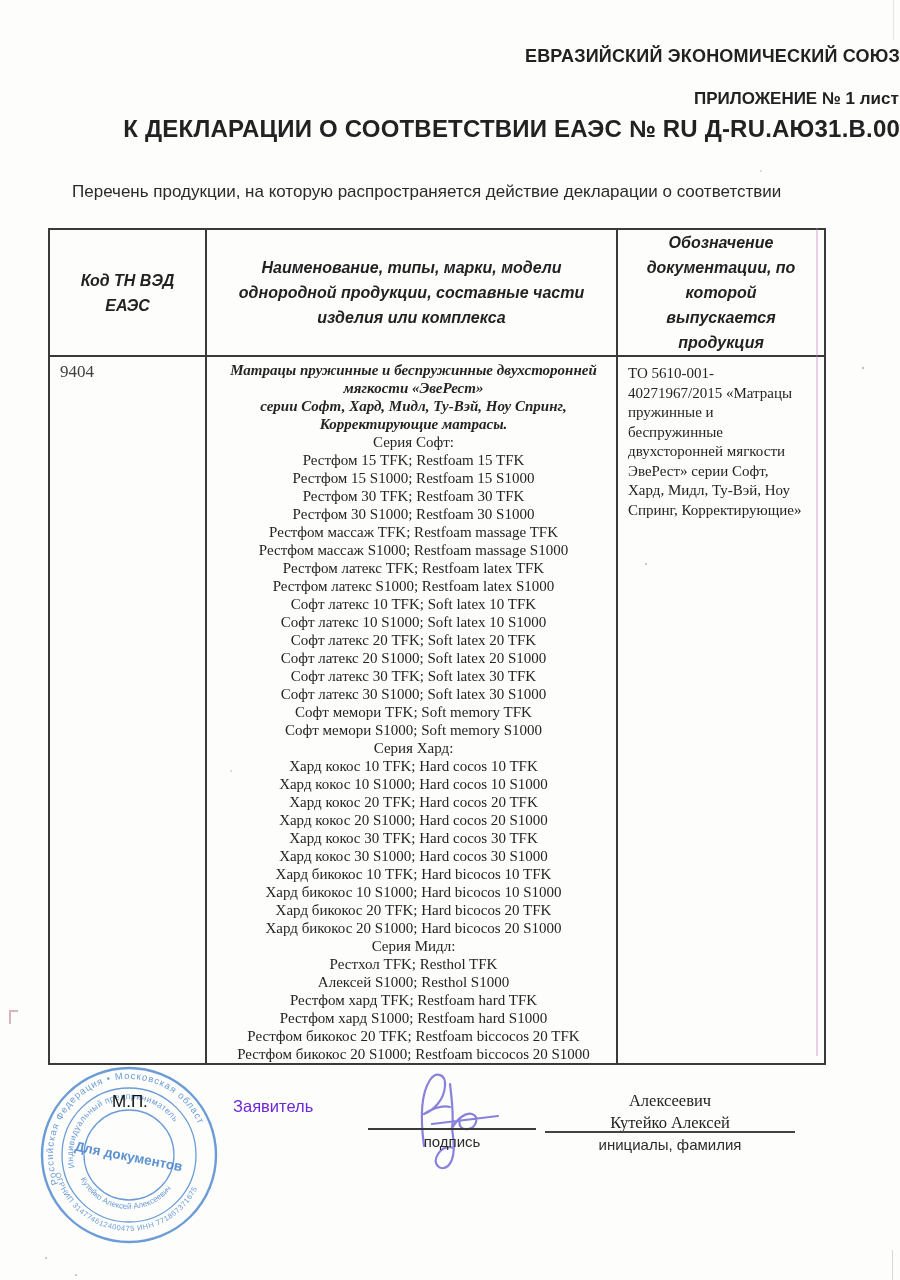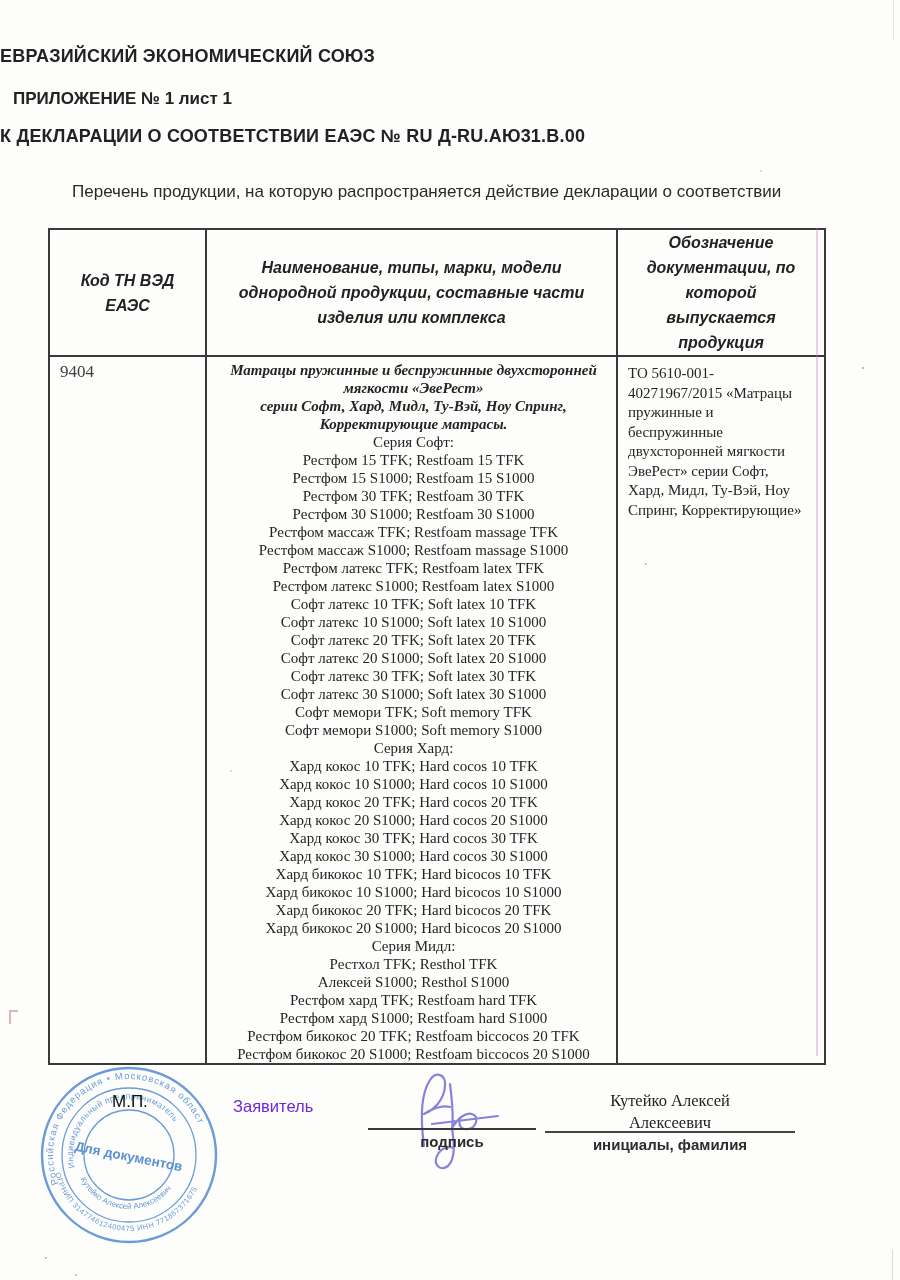--- a/index.html
+++ b/index.html
@@ -1,23 +1,23 @@
 <!DOCTYPE html>
 <html><head>
 <meta charset="utf-8">
 <style>
   html,body{margin:0;padding:0;}
   body{width:900px;height:1280px;position:relative;background:#fdfdfc;overflow:hidden;
        font-family:"Liberation Sans",sans-serif;color:#1d1d1d;}
   .abs{position:absolute;}
   
-  .hdr{left:0;width:900px;text-align:left;font-weight:bold;color:#222;}
+  .hdr{left:0;width:900px;text-align:right;font-weight:bold;color:#222;}
   .h1{top:46px;font-size:18px;letter-spacing:.2px;}
   .h2{top:89px;font-size:17px;padding-left:13px;}
-  .h3{top:126px;font-size:18px;letter-spacing:.2px;}
+  .h3{top:115px;font-size:24px;letter-spacing:.2px;}
   .intro{left:72px;top:182px;font-size:17px;color:#2a2a2a;}
   
   table.ptable{position:absolute;left:48px;top:228px;width:770px;border-collapse:collapse;table-layout:fixed;}
   .ptable th,.ptable td{border:2px solid #3a3a3a;vertical-align:top;padding:0;}
   .ptable th{height:117px;vertical-align:middle;text-align:center;font-weight:bold;color:#222;}
   .ptable .w1{width:155px;} .ptable .w2{width:409px;} .ptable .w3{width:206px;}
   .th-lines{font-size:16px;line-height:25px;font-style:italic;}
   .ptable td{height:706px;}
   .code-cell{font-family:"Liberation Serif",serif;font-size:17px;padding:5px 0 0 10px;color:#404040;}
   .prod{font-family:"Liberation Serif",serif;font-size:15px;line-height:18px;
@@ -27,21 +27,21 @@
   .docdes{font-family:"Liberation Serif",serif;font-size:15px;line-height:19.5px;
         padding:7px 20px 0 10px;color:#242424;}
   
   .fringe{left:816px;top:228px;width:2px;height:828px;background:rgba(196,120,196,.35);}
   
   .mp{left:112px;top:1092px;font-size:17px;color:#111;}
   .applicant{left:233px;top:1097px;font-size:16.5px;color:#6d28d9;}
   .sigline{height:2px;background:#3a3a3a;}
   .l1{left:368px;top:1128px;width:168px;}
   .l2{left:545px;top:1131px;width:250px;background:#444;}
-  .cap{font-size:15px;color:#2c2c2c;text-align:center;font-weight:bold;}
+  .cap{font-size:15px;color:#2c2c2c;text-align:center;}
   .cap1{left:368px;top:1133px;width:168px;}
   .cap2{left:545px;top:1136px;width:250px;}
   .nameblock{left:545px;top:1090px;width:250px;text-align:center;
         font-family:"Liberation Serif",serif;font-size:16.5px;line-height:22px;color:#222;}
   .stamp{left:36px;top:1062px;}
   .sig{left:398px;top:1066px;}
   
   .speck{background:#b5b5b5;width:2px;height:2px;border-radius:1px;}
   .mark-pink{left:9px;top:1010px;width:7px;height:12px;border-left:2px solid rgba(205,150,160,.7);
              border-top:2px solid rgba(205,150,160,.7);}
@@ -185,22 +185,22 @@
 <div class="abs applicant">Заявитель</div>
 
 <svg class="abs sig" width="150" height="110" viewBox="0 0 150 110">
   <path d="M26,80 C22,50 24,26 32,14 C38,5 48,8 47,20 C46,34 36,44 26,48 M26,48 C34,43 44,39 52,41 M52,18 C54,34 56,50 54,62 C60,52 68,46 74,48 C82,51 78,62 70,63 C64,64 60,60 62,54 M54,62 C56,76 58,92 50,100 C42,106 34,98 40,88 C44,82 50,80 56,82 M34,58 L100,50" stroke="#7b74d8" stroke-width="2.2" fill="none" stroke-linecap="round" opacity="0.9"></path>
 </svg>
 
 <div class="abs sigline l1"></div>
 <div class="abs cap cap1">подпись</div>
 
 <div class="abs nameblock">
+  <div>Алексеевич</div>
   <div>Кутейко Алексей</div>
-  <div>Алексеевич</div>
 </div>
 <div class="abs sigline l2"></div>
 <div class="abs cap cap2">инициалы, фамилия</div>
 
 <div class="abs mark-pink"></div>
 <div class="abs edge-r"></div>
 <div class="abs edge-r2"></div>
 <div class="abs speck" style="left:75px;top:1274px;"></div>
 <div class="abs speck" style="left:45px;top:1257px;"></div>
 <div class="abs speck" style="left:862px;top:367px;background:#c39ac0;"></div>

